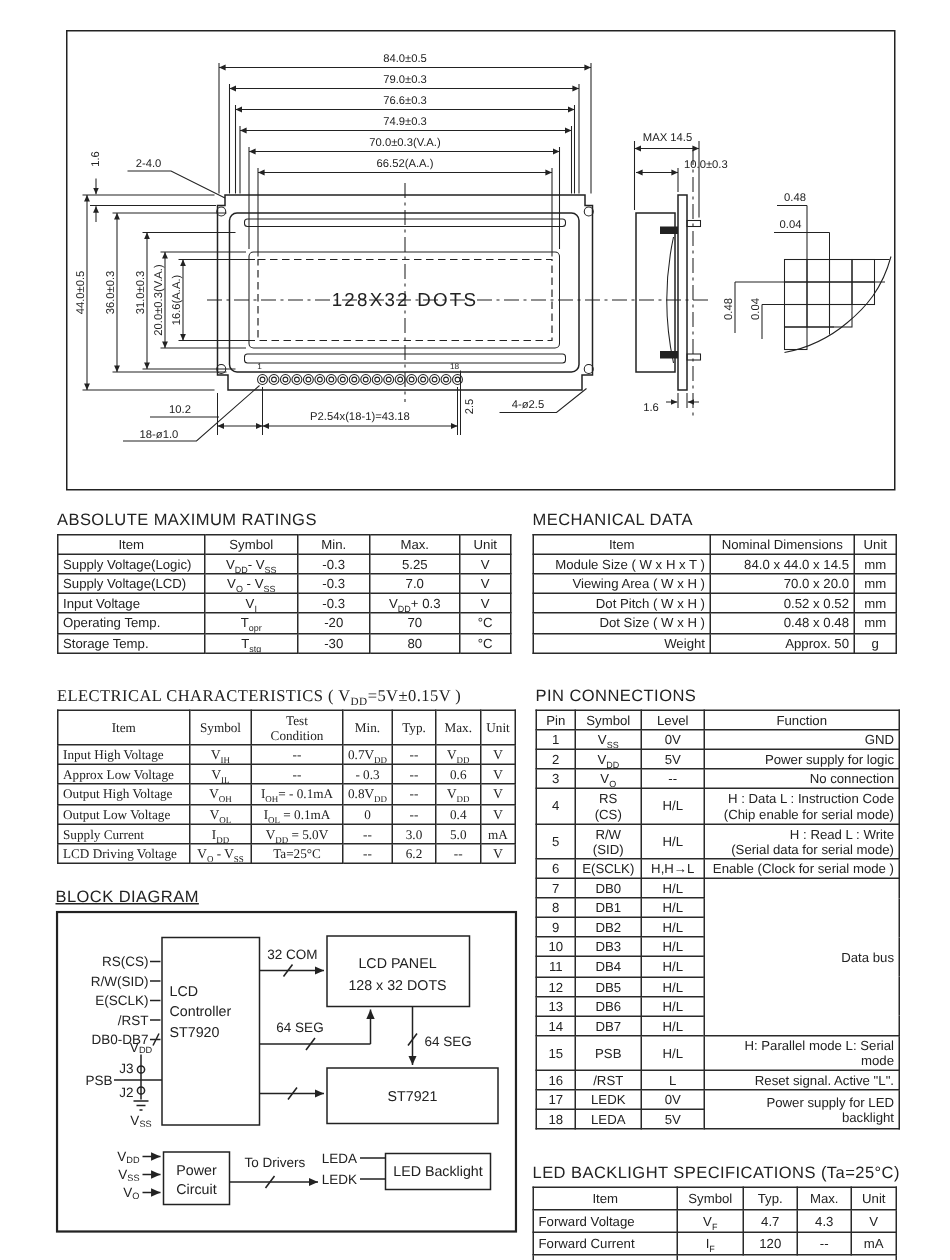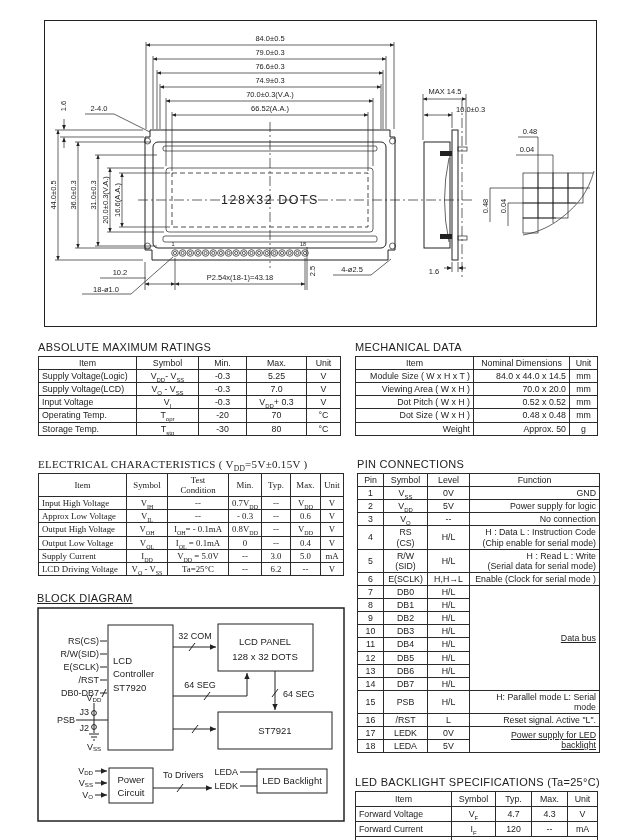--- a/index.html
+++ b/index.html
@@ -5,21 +5,21 @@
   * { margin:0; padding:0; box-sizing:border-box; }
   html,body { width:633px; height:840px; background:#fff; }
   body { font-family:"Liberation Sans","DejaVu Sans",sans-serif; color:#222; position:relative; overflow:hidden; }
   .sec { position:absolute; }
   .sec-title { font-size:11px; color:#222; letter-spacing:.3px; margin-bottom:3px; white-space:nowrap; }
   table { border-collapse:collapse; table-layout:fixed; border:1.5px solid #222; }
   th,td { border:1px solid #2a2a2a; font-size:8.8px; padding:1px 3px; text-align:center; color:#222;
           height:13px; line-height:1.15; overflow:hidden; }
   th { font-weight:normal; }
   sub { font-size:68%; line-height:0; }
-  td[rowspan] { vertical-align:middle; text-align:left; padding-left:6px;text-decoration:underline; }
+  td[rowspan] { vertical-align:middle; text-align:left; padding-left:6px; }
   .t-abs td:first-child, .t-elec td:first-child, .t-led td:first-child { text-align:left; }
   .t-mech td:first-child, .t-mech td:nth-child(2) { text-align:right; }
   .t-pins td:nth-child(4) { text-align:right; }
   .t-led th, .t-led td { height:15px; }
   
   .ln  { stroke:#222; stroke-width:1; fill:none; }
   .lnt { stroke:#222; stroke-width:.7; fill:none; }
   .cl  { stroke:#222; stroke-width:.7; fill:none; stroke-dasharray:10 3 2 3; }
   .da  { stroke:#222; stroke-width:.8; fill:none; stroke-dasharray:5 3; }
   svg text { font-size:7.5px; fill:#222; }

